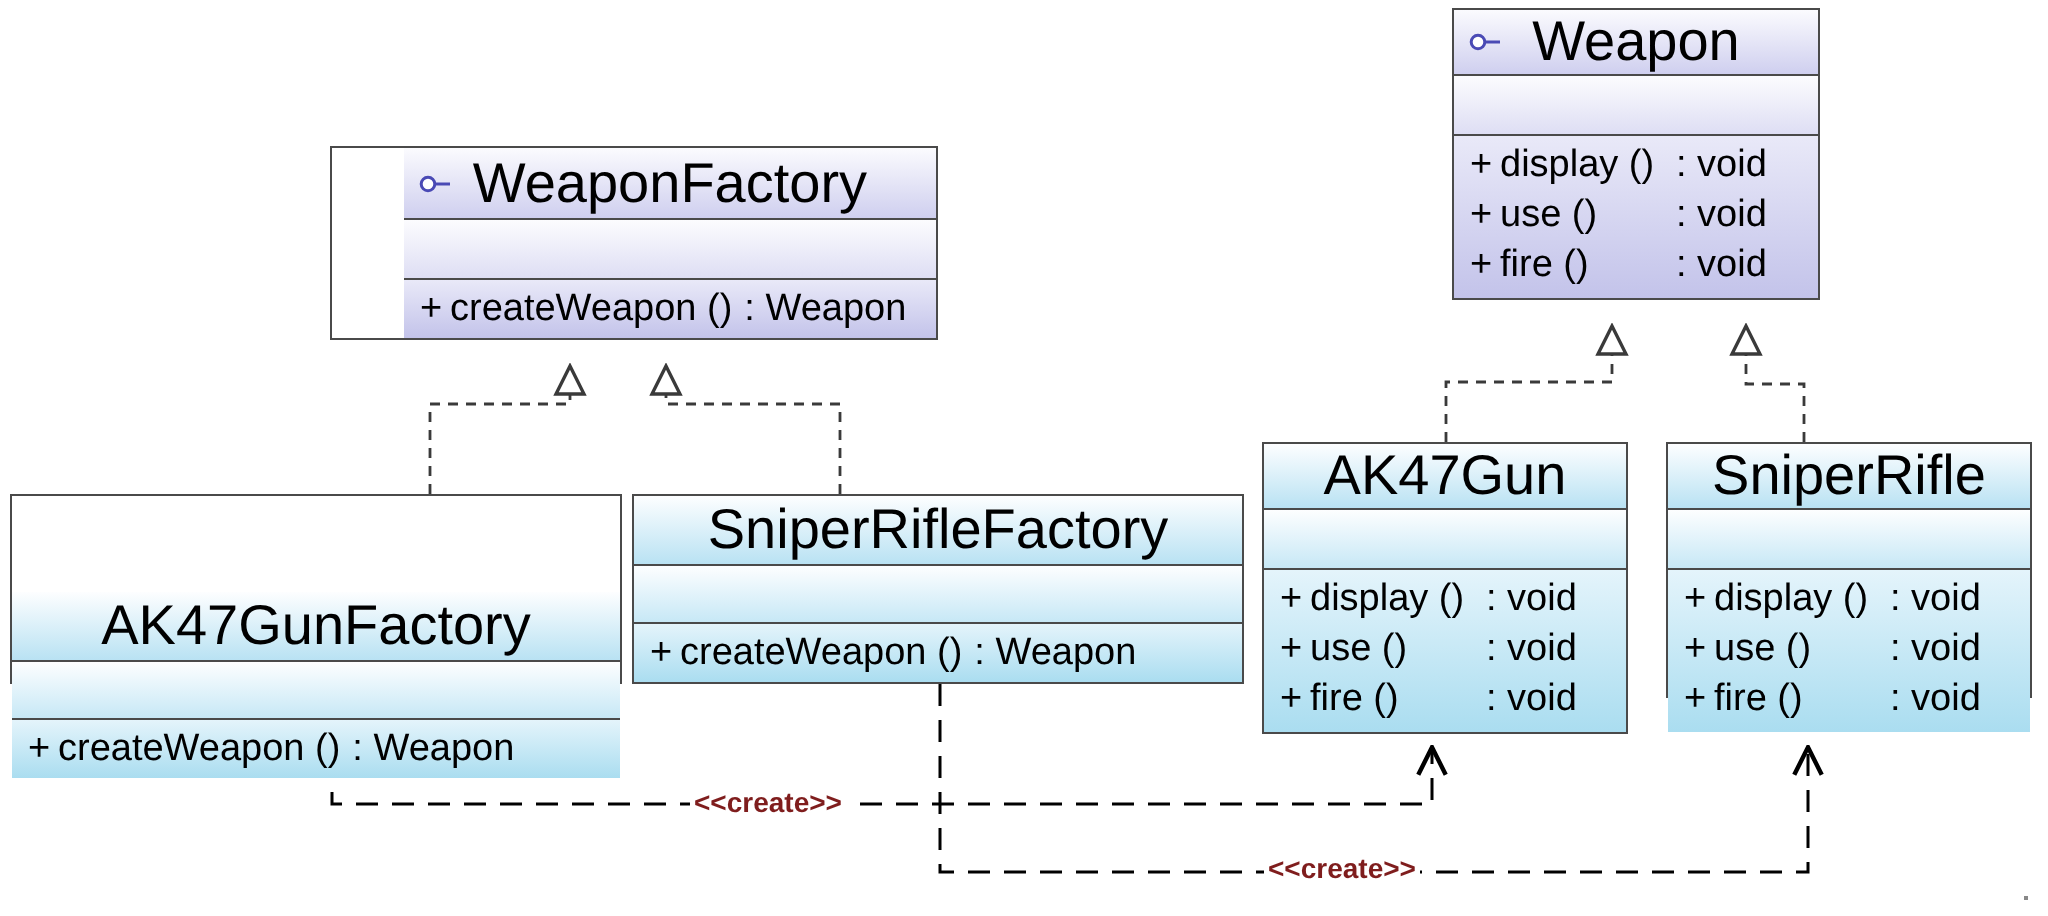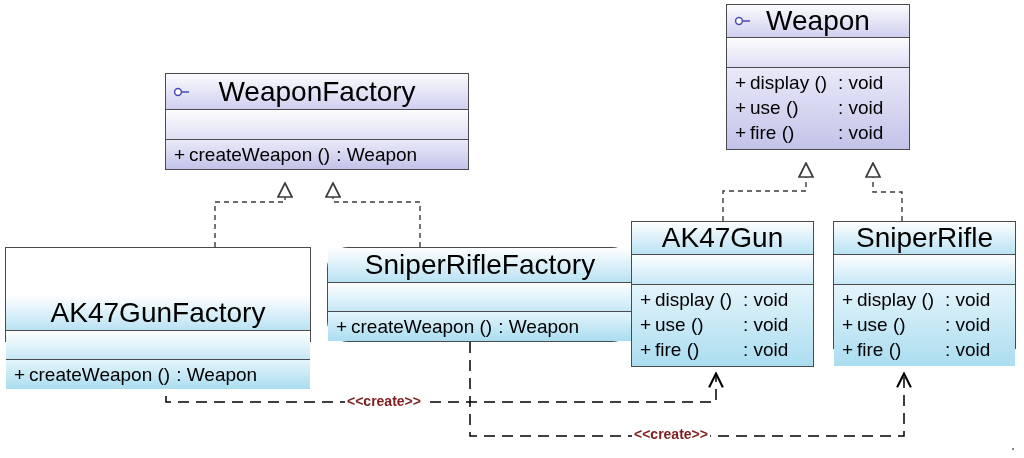--- a/index.html
+++ b/index.html
@@ -176,21 +176,21 @@
 
     <g>
       <path d="M 470 342 L 470 436 L 904 436 L 904 375" fill="none" stroke="#000000" stroke-width="1.5" stroke-dasharray="11,7" marker-end="url(#open-arrow)"></path>
     </g>
   </svg>
 
   <div class="edge-label" style="left:345px; top:393px;">&lt;&lt;create&gt;&gt;</div>
 
   <div class="edge-label" style="left:632px; top:426px;">&lt;&lt;create&gt;&gt;</div>
 
-  <div class="uml-class purple" style="left:165px; top:73px; width:304px; height:97px;">
+  <div class="uml-class purple" style="left:165px; top:73px; width:304px; height:97px;padding-left:36px;">
     <div class="compartment name-comp" style="height:36px;">
       <svg class="iface-icon" viewBox="0 0 18 12">
         <circle cx="5" cy="6" r="3.4" fill="#ffffff" stroke="#4a4ab5" stroke-width="1.5"></circle>
         <line x1="8.6" y1="6" x2="16" y2="6" stroke="#4a4ab5" stroke-width="1.5"></line>
       </svg>
       <span class="name-text">WeaponFactory</span>
     </div>
     <div class="compartment attr-comp" style="height:30px;"></div>
     <div class="compartment ops-comp last" style="height:29px;">
       <div class="op-row">
@@ -236,21 +236,21 @@
     <div class="compartment attr-comp" style="height:29px;"></div>
     <div class="compartment ops-comp last" style="height:29px;">
       <div class="op-row">
         <span class="op-vis">+</span>
         <span class="op-name">createWeapon ()</span>
         <span class="op-ret" style="margin-left:6px;">: Weapon</span>
       </div>
     </div>
   </div>
 
-  <div class="uml-class blue" style="left:327px; top:247px; width:306px; height:95px;border-radius:21px;">
+  <div class="uml-class blue" style="left:316px; top:247px; width:306px; height:95px;">
     <div class="compartment name-comp" style="height:35px;">
       <span class="name-text">SniperRifleFactory</span>
     </div>
     <div class="compartment attr-comp" style="height:29px;"></div>
     <div class="compartment ops-comp last" style="height:29px;">
       <div class="op-row">
         <span class="op-vis">+</span>
         <span class="op-name">createWeapon ()</span>
         <span class="op-ret" style="margin-left:6px;">: Weapon</span>
       </div>

